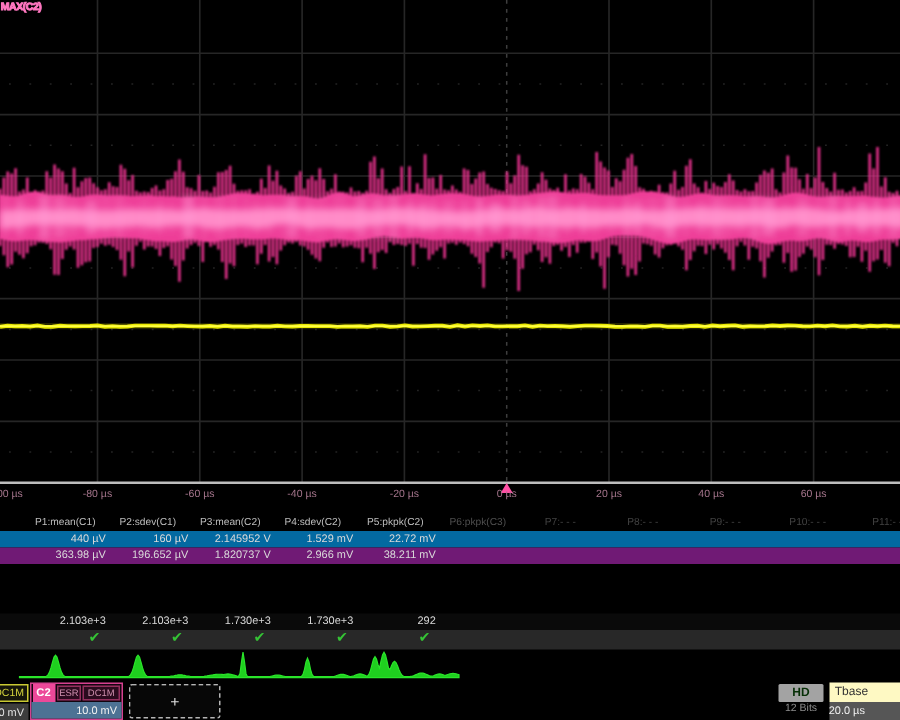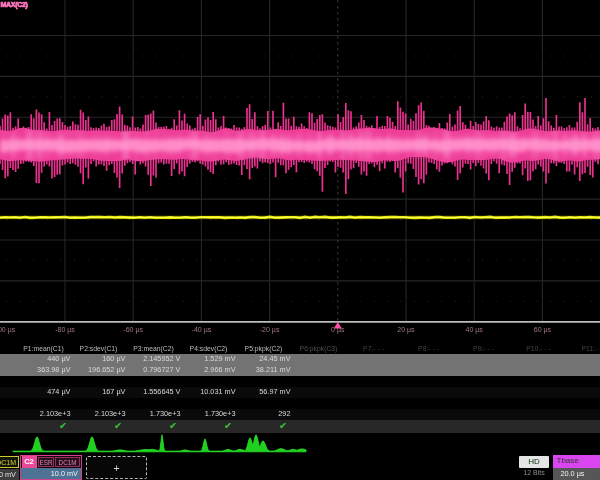--- a/index.html
+++ b/index.html
@@ -147,40 +147,33 @@
 <div class="cell hact" style="left:126px;text-align:center">P3:mean(C2)</div>
 <div class="cell hact" style="left:181px;text-align:center">P4:sdev(C2)</div>
 <div class="cell hact" style="left:236px;text-align:center">P5:pkpk(C2)</div>
 <div class="cell hdim" style="left:291px;text-align:center">P6:pkpk(C3)</div>
 <div class="cell hoff" style="left:346px;text-align:center">P7:- - -</div>
 <div class="cell hoff" style="left:401px;text-align:center">P8:- - -</div>
 <div class="cell hoff" style="left:456px;text-align:center">P9:- - -</div>
 <div class="cell hoff" style="left:511px;text-align:center">P10:- - -</div>
 <div class="cell hoff" style="left:566px;text-align:center">P11:- - -</div>
 </div>
-<div class="trow" style="top:354.3px;background:#737373">
+<div class="trow" style="top:354.3px;background:#0369a1">
       <div class="cell val" style="left:16px">440 µV</div>
       <div class="cell val" style="left:71px">160 µV</div>
       <div class="cell val" style="left:126px">2.145952 V</div>
       <div class="cell val" style="left:181px">1.529 mV</div>
-      <div class="cell val" style="left:236px">24.45 mV</div>
-    </div>
-<div class="trow" style="top:365.2px;background:#737373">
+      <div class="cell val" style="left:236px">22.72 mV</div>
+    </div>
+<div class="trow" style="top:365.2px;background:#701a75">
       <div class="cell val" style="left:16px">363.98 µV</div>
       <div class="cell val" style="left:71px">196.652 µV</div>
-      <div class="cell val" style="left:126px">0.796727 V</div>
+      <div class="cell val" style="left:126px">1.820737 V</div>
       <div class="cell val" style="left:181px">2.966 mV</div>
       <div class="cell val" style="left:236px">38.211 mV</div>
-    </div>
-<div class="trow" style="top:387.1px;background:#0a0a0a">
-      <div class="cell val" style="left:16px">474 µV</div>
-      <div class="cell val" style="left:71px">167 µV</div>
-      <div class="cell val" style="left:126px">1.556645 V</div>
-      <div class="cell val" style="left:181px">10.031 mV</div>
-      <div class="cell val" style="left:236px">56.97 mV</div>
     </div>
 <div class="trow" style="top:408.9px;background:#0a0a0a">
       <div class="cell val" style="left:16px">2.103e+3</div>
       <div class="cell val" style="left:71px">2.103e+3</div>
       <div class="cell val" style="left:126px">1.730e+3</div>
       <div class="cell val" style="left:181px">1.730e+3</div>
       <div class="cell val" style="left:236px">292</div>
     </div>
 <div id="chkrow">
       <div class="cell chk" style="left:16px">✔</div>
@@ -194,18 +187,18 @@
 <div style="position:absolute;left:-12px;top:468.5px;width:31px;height:11.5px;background:#3d3d3d;color:#e2e2e2;font-size:7.3px;line-height:11px;text-align:right;padding-right:3px;white-space:nowrap">500 mV</div>
 
 <div style="position:absolute;left:20px;top:454.8px;width:62px;height:25.2px;border:1px solid #d4408e;background:#120510"></div>
 <div style="position:absolute;left:21.5px;top:456px;width:15px;height:17px;background:#ec4899;color:#fff;font-size:7.5px;font-weight:bold;line-height:11.5px;text-align:center">C2</div>
 <div style="position:absolute;left:38px;top:456.5px;width:16px;height:10.5px;background:#2b0b1e;border:1px solid #93305e;color:#cf8fae;font-size:6.3px;line-height:9px;text-align:center">ESR</div>
 <div style="position:absolute;left:55px;top:456.5px;width:25px;height:10.5px;background:#2b0b1e;border:1px solid #93305e;color:#cf8fae;font-size:6.3px;line-height:9px;text-align:center">DC1M</div>
 <div style="position:absolute;left:21px;top:468.2px;width:60px;height:11.3px;background:#4d7294;color:#f2f2f2;font-size:7.3px;line-height:11px;text-align:right;padding-right:3px">10.0 mV</div>
 
 <div style="position:absolute;left:86px;top:455.8px;width:61px;height:23.5px;border:1px dashed #b5b5b5;border-radius:2px;background:#070707;color:#e8e8e8;font-size:10.5px;line-height:22px;text-align:center;color:#dddddd">+</div>
 
-<div style="position:absolute;left:519px;top:455.5px;width:30px;height:12px;background:#e5e5e5;color:#073007;font-size:8px;font-weight:normal;line-height:12px;text-align:center;border-radius:1px">HD</div>
+<div style="position:absolute;left:519px;top:455.5px;width:30px;height:12px;background:#a3a3a3;color:#073007;font-size:8px;font-weight:bold;line-height:12px;text-align:center;border-radius:1px">HD</div>
 <div style="position:absolute;left:514px;top:469px;width:40px;font-size:7px;color:#8d8d8d;text-align:center">12 Bits</div>
 
-<div style="position:absolute;left:552.5px;top:455.3px;width:48px;height:12.5px;background:#d946ef;color:#333;font-size:8px;line-height:12px;padding-left:4px">Tbase</div>
-<div style="position:absolute;left:552.5px;top:468.3px;width:48px;height:11.7px;background:#565656;color:#f0f0f0;font-size:7.3px;line-height:11px;text-align:right;padding-right:16px">20.0 µs</div>
+<div style="position:absolute;left:552.5px;top:455.3px;width:48px;height:12.5px;background:#fef9c3;color:#333;font-size:8px;line-height:12px;padding-left:4px">Tbase</div>
+<div style="position:absolute;left:552.5px;top:468.3px;width:48px;height:11.7px;background:#565656;color:#f0f0f0;font-size:7.3px;line-height:11px;text-align:left;padding-right:0">20.0 µs</div>
 </div>
 
 </body></html>

